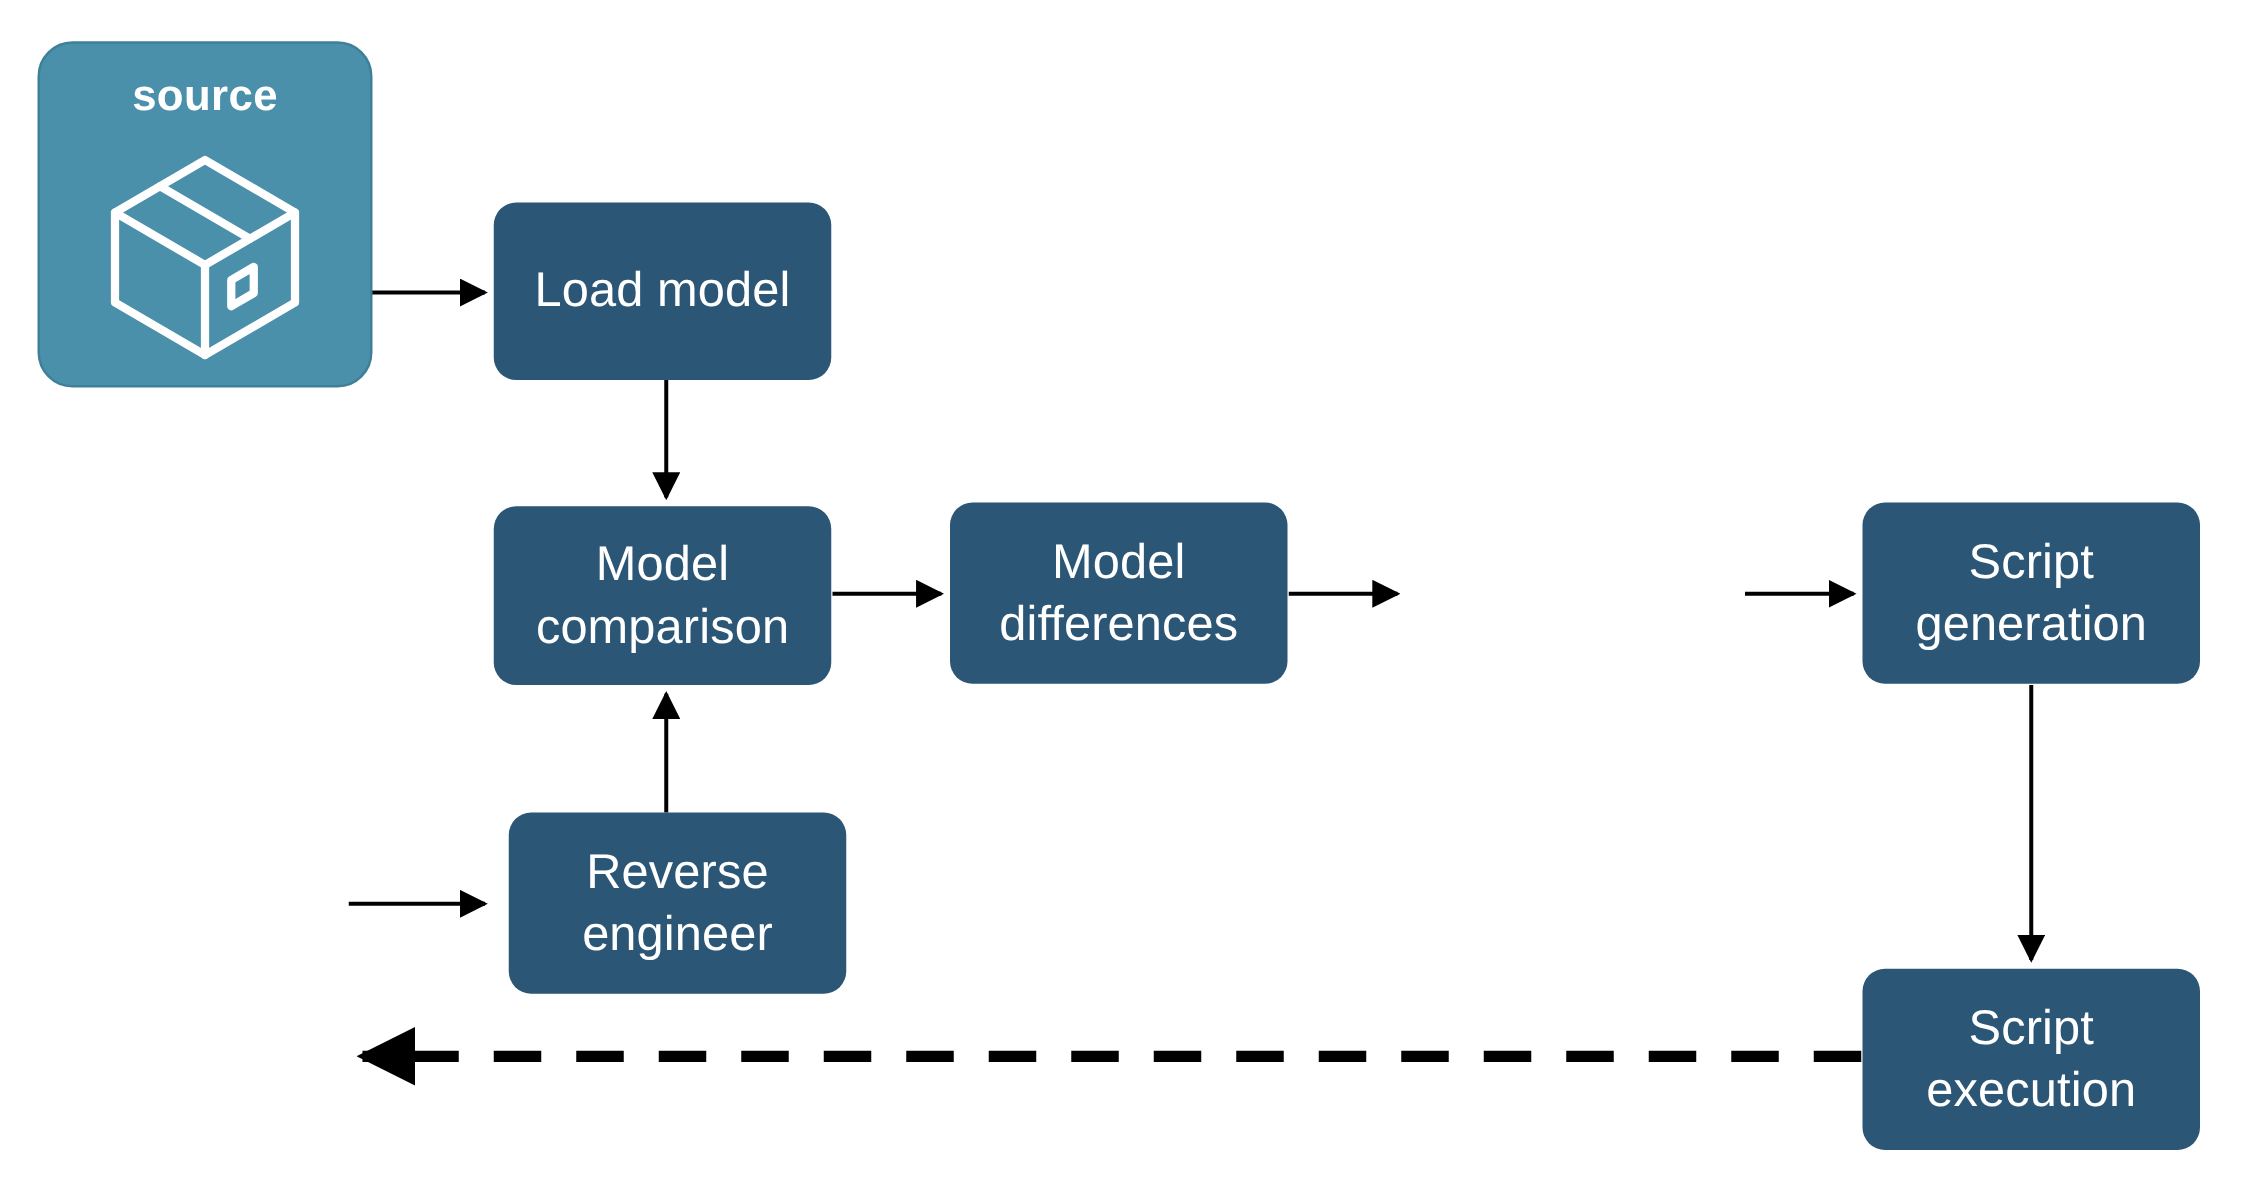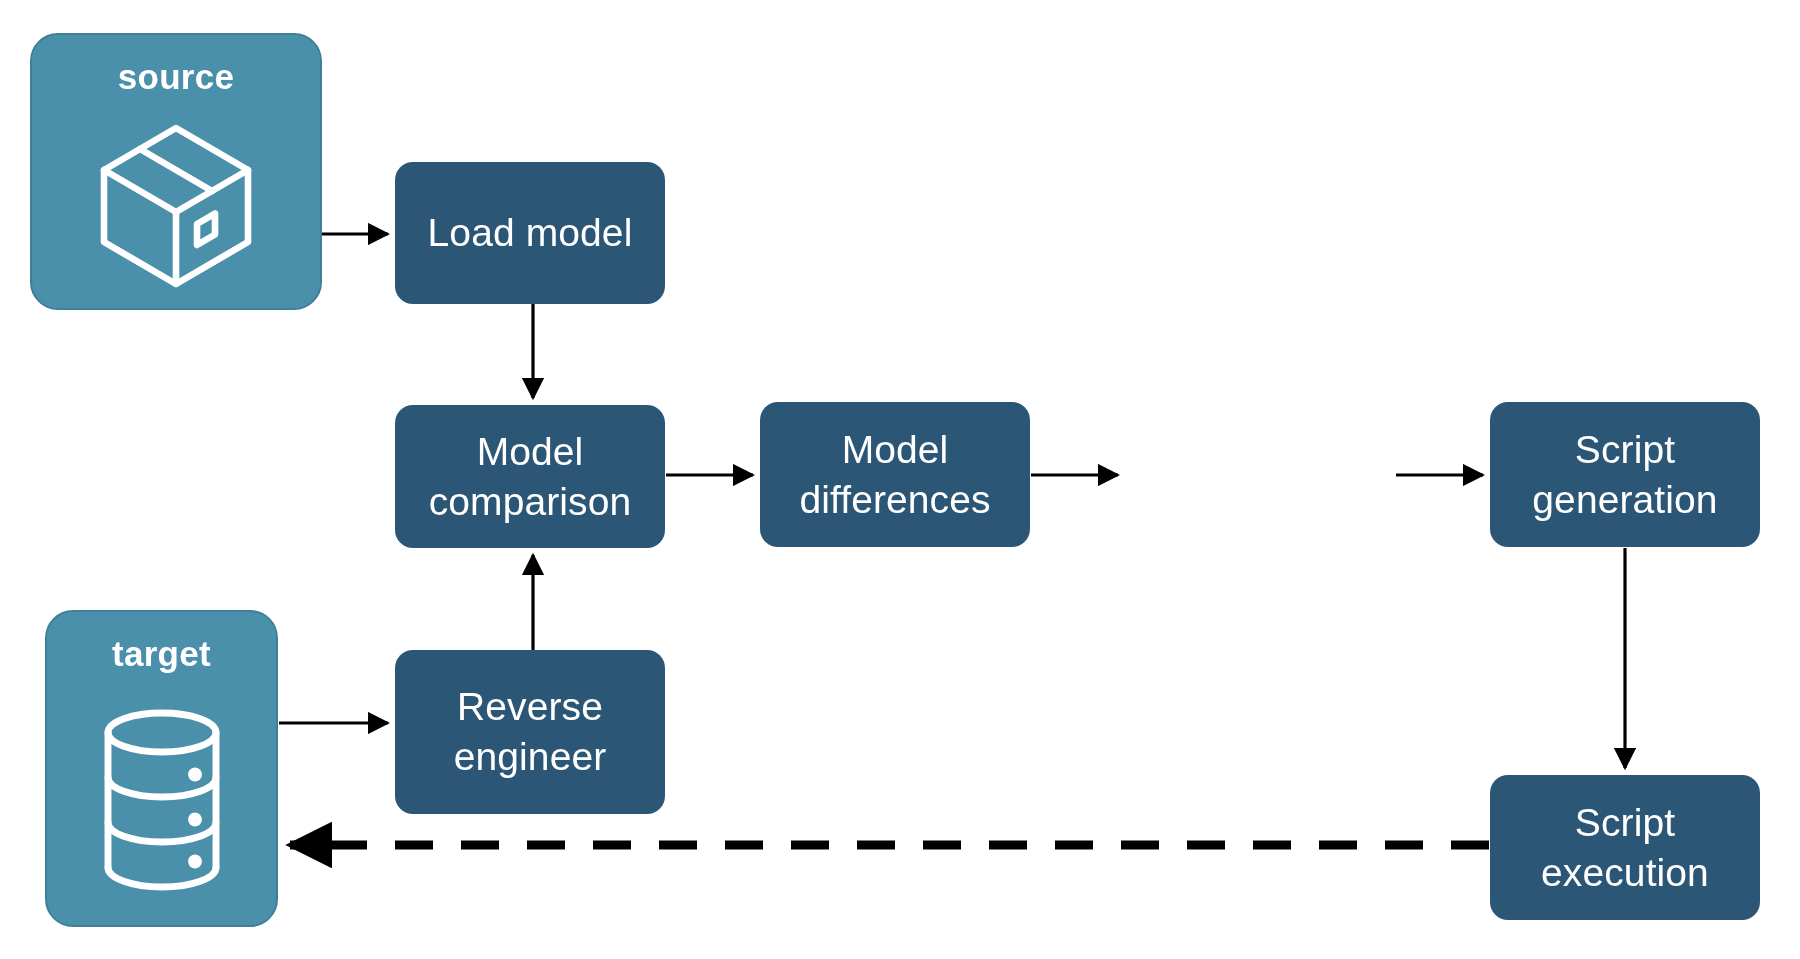--- a/index.html
+++ b/index.html
@@ -95,53 +95,35 @@
 
     <line x1="1625" y1="548" x2="1625" y2="768" stroke="#000000" stroke-width="3.2" marker-end="url(#arrow)"></line>
 
     <line x1="279" y1="723" x2="388" y2="723" stroke="#000000" stroke-width="3.2" marker-end="url(#arrow)"></line>
 
     <line x1="533" y1="650" x2="533" y2="555" stroke="#000000" stroke-width="3.2" marker-end="url(#arrow)"></line>
 
     <line x1="1489" y1="845" x2="290" y2="845" stroke="#000000" stroke-width="9" stroke-dasharray="38 28" marker-end="url(#arrow-big)"></line>
   </svg>
 
-  <div class="node endpoint" style="left:30px; top:33px; width:292px; height:277px;">
+  <div class="node endpoint" style="left:30px; top:33px; width:268px; height:277px;">
     <div class="endpoint-label">source</div>
     <div class="endpoint-icon">
       <svg width="180" height="180" viewBox="0 0 120 120" xmlns="http://www.w3.org/2000/svg">
         <g fill="none" stroke="#ffffff" stroke-width="4.4" stroke-linejoin="round" stroke-linecap="round">
           <path d="M60 10 L108 38 L108 86 L60 114 L12 86 L12 38 Z"></path>
           <path d="M12 38 L60 66 L108 38"></path>
           <path d="M60 66 L60 114"></path>
           <path d="M36 24 L84 52"></path>
           <path d="M74 74 L86 67 L86 81 L74 88 Z"></path>
         </g>
       </svg>
     </div>
   </div>
 
-  <div class="node endpoint" style="left:45px; top:610px; width:233px; height:317px;">
-    <div class="endpoint-label">target</div>
-    <div class="endpoint-icon">
-      <svg width="150" height="190" viewBox="0 0 100 126" xmlns="http://www.w3.org/2000/svg">
-        <g fill="none" stroke="#ffffff" stroke-width="4.6" stroke-linejoin="round" stroke-linecap="round">
-          <ellipse cx="50" cy="18" rx="36" ry="13"></ellipse>
-          <path d="M14 18 L14 108"></path>
-          <path d="M86 18 L86 108"></path>
-          <path d="M14 108 A36 13 0 0 0 86 108"></path>
-          <path d="M14 48 A36 13 0 0 0 86 48"></path>
-          <path d="M14 78 A36 13 0 0 0 86 78"></path>
-        </g>
-        <circle cx="72" cy="46" r="4.6" fill="#ffffff"></circle>
-        <circle cx="72" cy="76" r="4.6" fill="#ffffff"></circle>
-        <circle cx="72" cy="104" r="4.6" fill="#ffffff"></circle>
-      </svg>
-    </div>
-  </div>
 
   <div class="node process" style="left:395px; top:162px; width:270px; height:142px;">
     <span class="node-text">Load model</span>
   </div>
 
   <div class="node process" style="left:395px; top:405px; width:270px; height:143px;">
     <span class="node-text">Model
 comparison</span>
   </div>
 
@@ -149,21 +131,21 @@
     <span class="node-text">Model
 differences</span>
   </div>
 
 
   <div class="node process" style="left:1490px; top:402px; width:270px; height:145px;">
     <span class="node-text">Script
 generation</span>
   </div>
 
-  <div class="node process" style="left:395px; top:650px; width:270px; height:164px;">
+  <div class="node process" style="left:407px; top:650px; width:270px; height:145px;">
     <span class="node-text">Reverse
 engineer</span>
   </div>
 
   <div class="node process" style="left:1490px; top:775px; width:270px; height:145px;">
     <span class="node-text">Script
 execution</span>
   </div>
 
 </div>

